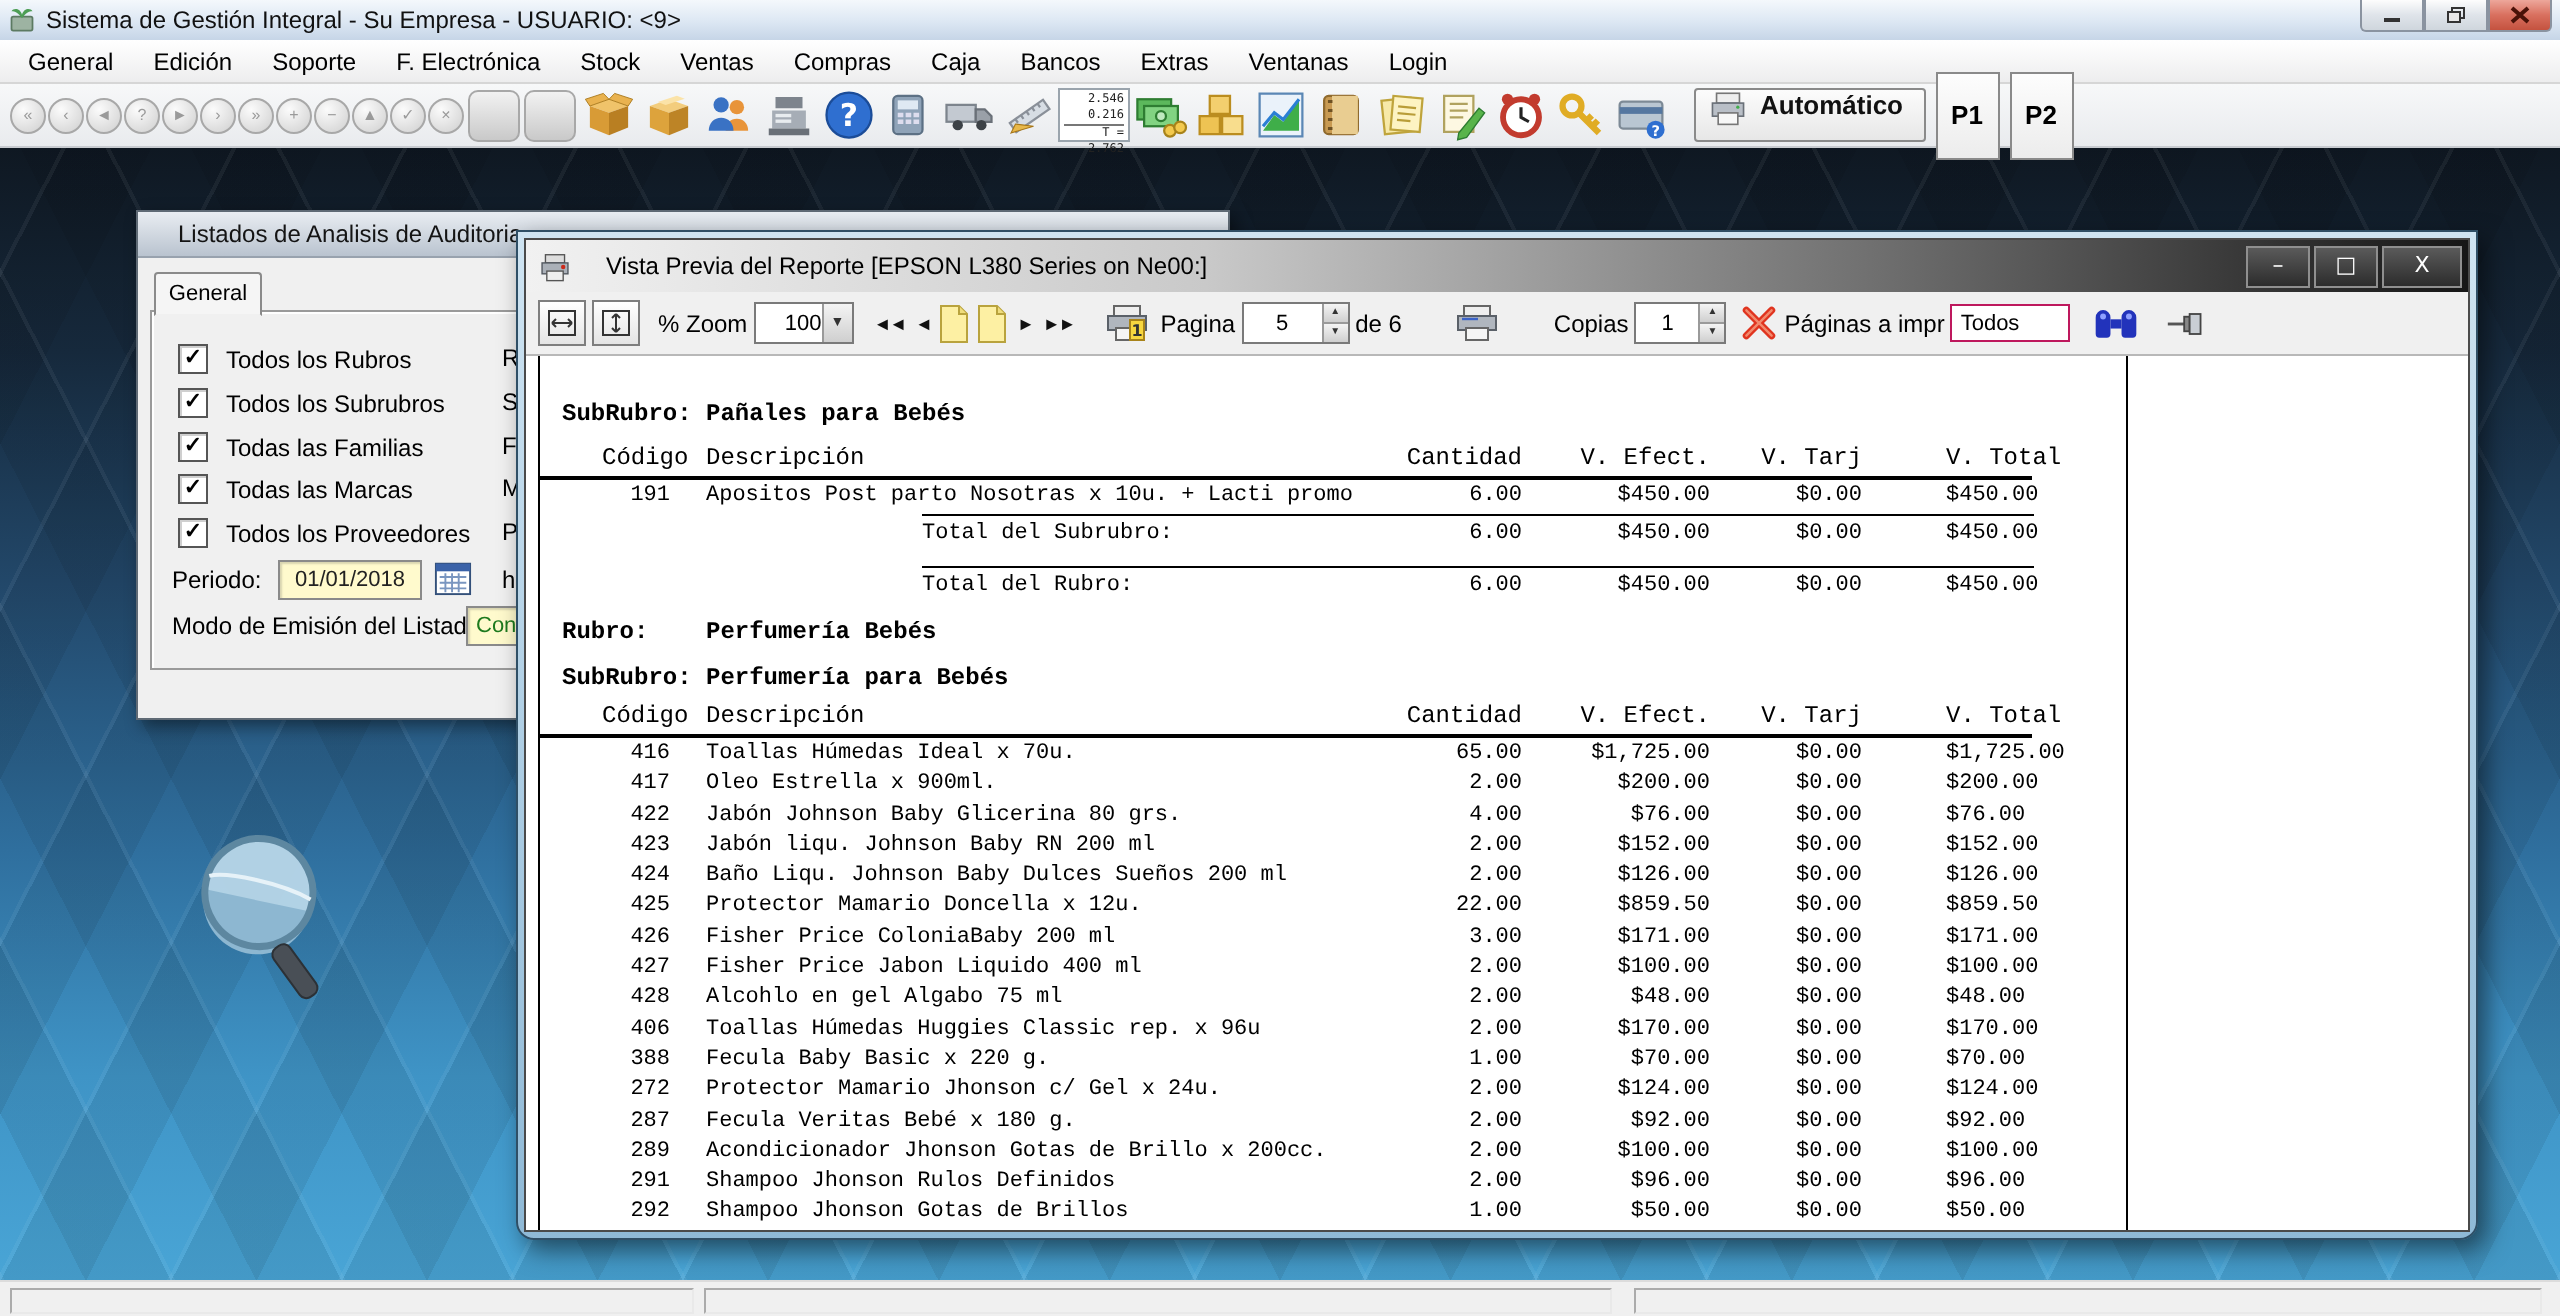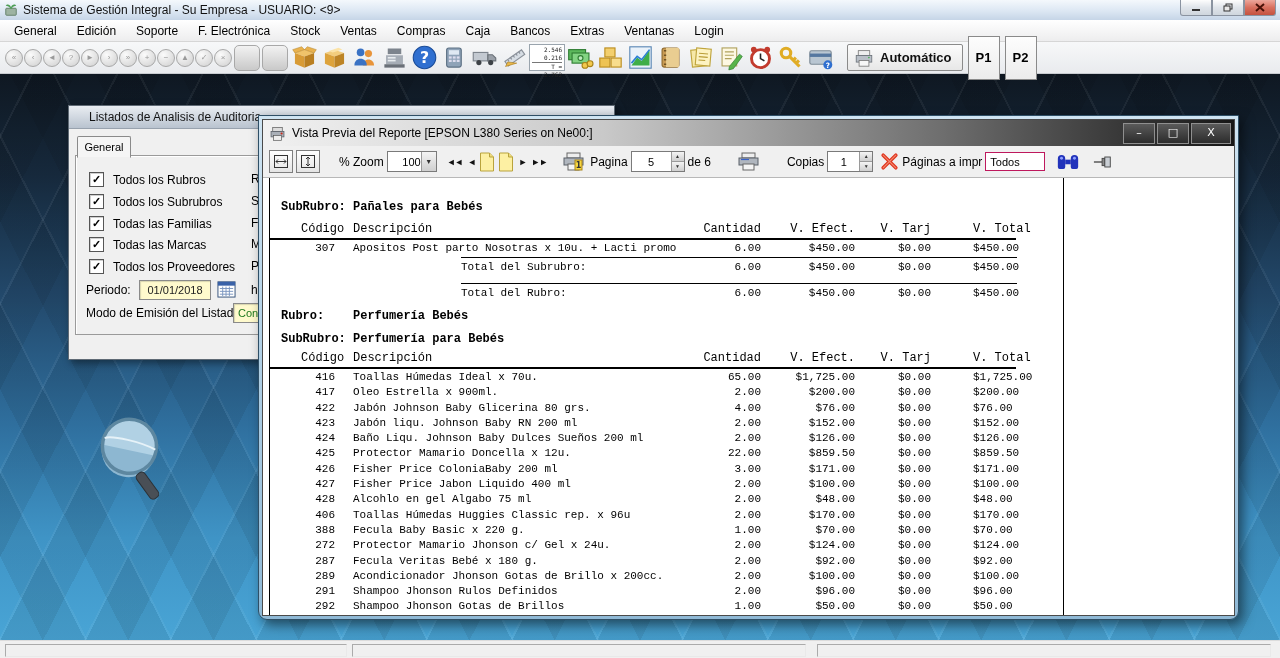--- a/index.html
+++ b/index.html
@@ -32,21 +32,21 @@
     background:radial-gradient(circle at 35% 30%,#fbfbfb,#cfcfcf);
     color:#9a9a9a;font-size:8px;line-height:15px;text-align:center;flex:0 0 auto}
   .sqbtn{width:24px;height:24px;border-radius:5px;border:1px solid #a8a8a8;margin:0 1px;
     background:linear-gradient(#f2f2f2,#c9c9c9);flex:0 0 auto}
   .tbicon{width:30px;height:30px;display:flex;align-items:center;justify-content:center;flex:0 0 auto}
   .calcbox{width:36px;height:27px;background:#fff;border:1px solid #9aa4ad;
     font-family:"DejaVu Sans Mono",monospace;font-size:6px;line-height:8px;text-align:right;
     padding:1px 2px;box-sizing:border-box;color:#222;flex:0 0 auto}
   .calcbox .t{border-top:1px solid #777}
   .autobtn{height:25px;margin-left:12px;padding:0 10px 0 6px;border:1px solid #8a8a8a;border-radius:2px;
-    background:linear-gradient(#fcfcfc,#e7e7e7);display:flex;align-items:center;gap:6px;
+    background:linear-gradient(#fcfcfc,#e7e7e7);display:flex;align-items:flex-start;gap:6px;
     font-size:13px;font-weight:bold;color:#111;flex:0 0 auto}
   .pbtn{height:22px;min-width:24px;margin-left:5px;border:1px solid #8a8a8a;
     background:linear-gradient(#fdfdfd,#ececec);font-size:13px;font-weight:bold;
     display:flex;align-items:center;justify-content:center;padding:10px 3px;flex:0 0 auto}
 
   
   .desktop{position:absolute;left:0;top:74px;width:1280px;height:566px;z-index:1;
     background:
       repeating-linear-gradient(63deg, rgba(255,255,255,0.05) 0 2px, transparent 2px 76px),
       repeating-linear-gradient(-63deg, rgba(255,255,255,0.05) 0 2px, transparent 2px 76px),
@@ -78,21 +78,21 @@
 
   
   .preview{position:absolute;left:258px;top:115px;width:981px;height:505px;z-index:5;
     background:linear-gradient(#cfe4f2,#8fb9d6);border:1px solid #2f4f66;border-radius:0 0 9px 9px;
     padding:3px;box-sizing:border-box;box-shadow:4px 5px 12px rgba(0,0,0,0.5)}
   .pv-inner{width:100%;height:100%;border:1px solid #4a4a4a;background:#fff;
     display:flex;flex-direction:column;box-sizing:border-box;overflow:hidden}
   .pv-caption{height:26px;flex:0 0 auto;display:flex;align-items:center;padding:0 3px 0 6px;
     background:linear-gradient(90deg,#f1f1f1 0%,#c9c9c9 35%,#6e6e6e 70%,#161616 100%);
     font-size:12px;color:#000}
-  .pv-caption .ttl{margin-left:6px;white-space:nowrap}
+  .pv-caption .ttl{margin-left:17px;white-space:nowrap}
   .pv-ctrls{margin-left:auto;display:flex;gap:2px}
   .pvbtn{width:30px;height:19px;background:linear-gradient(#5a5a5a,#2c2c2c);border:1px solid #8f8f8f;
     color:#fff;font-size:11px;line-height:17px;text-align:center;font-family:"DejaVu Sans",sans-serif}
   .pv-toolbar{height:31px;flex:0 0 auto;background:#f0f0f0;border-bottom:1px solid #b8b8b8;
     display:flex;align-items:center;padding:0 6px;gap:3px;font-size:12px;color:#000}
   .fitbtn{width:22px;height:21px;border:1px solid #7e7e7e;background:linear-gradient(#fff,#e4e4e4);
     display:flex;align-items:center;justify-content:center;font-size:13px}
   .combo{width:48px;height:19px;border:1px solid #7a7a7a;background:#fff;display:flex;align-items:center}
   .combo .val{flex:1;text-align:right;font-size:11px}
   .combo .drop{width:14px;height:100%;background:linear-gradient(#f4f4f4,#cfcfcf);
@@ -444,21 +444,21 @@
             <rect x="0.5" y="0.5" width="13" height="12" fill="none" stroke="#333"></rect>
             <path d="M2 6.5h10M2 6.5l2-2M2 6.5l2 2M12 6.5l-2-2M12 6.5l-2 2" stroke="#333" fill="none"></path>
           </svg>
         </div>
     <div class="fitbtn">
           <svg width="14" height="13" viewBox="0 0 14 13">
             <rect x="0.5" y="0.5" width="13" height="12" fill="none" stroke="#333"></rect>
             <path d="M7 2v9M7 2 5 4M7 2l2 2M7 11 5 9M7 11l2-2" stroke="#333" fill="none"></path>
           </svg>
         </div>
-    <span style="margin-left:16px">% Zoom</span>
+    <span style="margin-left:6px">% Zoom</span>
     <div class="combo">
       <span class="val">100</span>
       <span class="drop">▼</span>
     </div>
     <span class="navglyph" style="margin-left:6px">◄◄</span>
     <span class="navglyph">◄</span>
     <svg width="16" height="20" viewBox="0 0 16 20">
           <path d="M1.5 1h9l4 4v14h-13z" fill="#fdf0a3" stroke="#b9a33d"></path>
           <path d="M10.5 1v4h4" fill="#efdd7d" stroke="#b9a33d"></path>
         </svg>
@@ -533,21 +533,21 @@
             <span class="rc c-code-h">Código</span>
             <span class="rc c-desc">Descripción</span>
             <span class="rc c-cant">Cantidad</span>
             <span class="rc c-efect">V. Efect.</span>
             <span class="rc c-tarj">V. Tarj</span>
             <span class="rc c-total">V. Total</span>
           </div>
       <div class="hline" style="top:60px"></div>
       <div style="position:absolute;top:64px;width:100%">
             <div class="r-row">
-              <span class="rc c-code">307</span>
+              <span class="rc c-code">191</span>
               <span class="rc c-desc">Apositos Post parto Nosotras  x 10u. + Lacti promo</span>
               <span class="rc c-cant">6.00</span>
               <span class="rc c-efect">$450.00</span>
               <span class="rc c-tarj">$0.00</span>
               <span class="rc c-total">$450.00</span>
             </div>
           </div>
 
       <div class="sep" style="top:79px"></div>
       <div style="position:absolute;top:83px;width:100%;height:14px">

